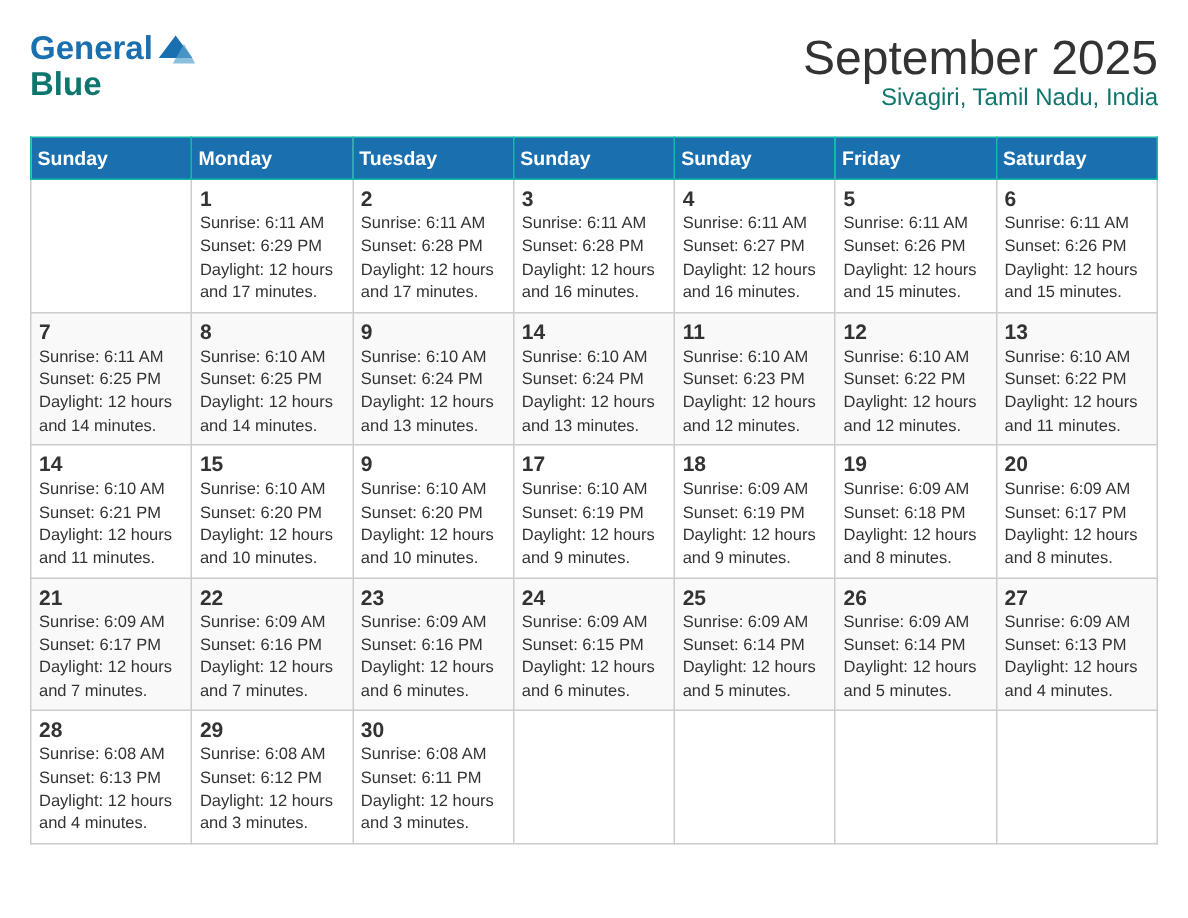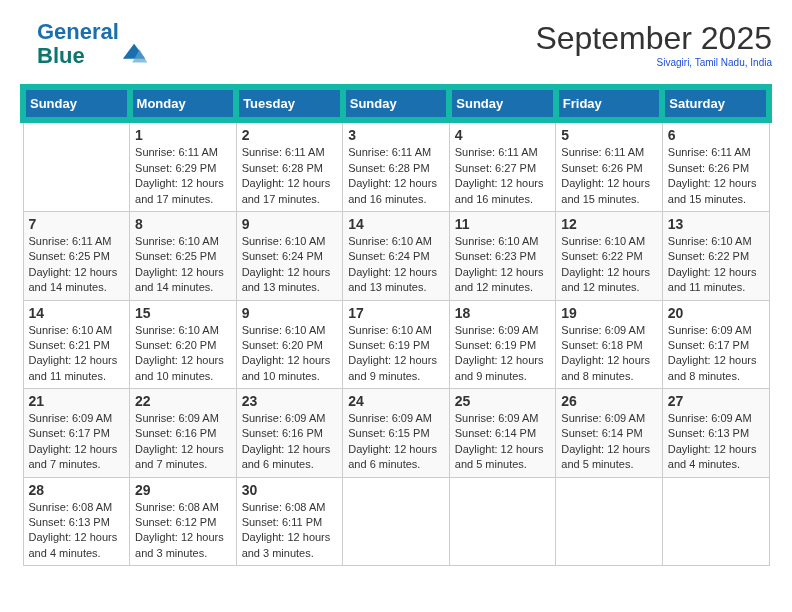--- a/index.html
+++ b/index.html
@@ -11,22 +11,21 @@
       padding: 20px;
     }
     .header {
       display: flex;
       justify-content: space-between;
       align-items: flex-start;
       margin-bottom: 16px;
     }
     .logo {
       display: flex;
-      align-items: flex-end;
-      margin-left: 17px;
+      align-items: flex-start;
     }
     .logo-text {
       font-size: 22px;
       font-weight: bold;
       color: #333;
       line-height: 1.1;
     }
     .logo-text span {
       color: #1a6faf;
     }
@@ -37,36 +36,36 @@
     }
     .title-block {
       text-align: right;
     }
     .month-title {
       font-size: 32px;
       color: #333;
       font-weight: normal;
     }
     .subtitle {
-      font-size: 10px;
-      color: #1d4ed8;
+      font-size: 16px;
+      color: #0f766e;
     }
     table {
       width: 100%;
       border-collapse: collapse;
       font-size: 11px;
     }
     thead tr th {
       background-color: #1a6faf;
       color: #fff;
       padding: 6px 4px;
       text-align: left;
       font-size: 13px;
       font-weight: bold;
-      border: 6px solid #14b8a6;
+      border: 1px solid #14b8a6;
     }
     tbody tr td {
       vertical-align: top;
       padding: 4px 5px;
       border: 1px solid #ccc;
       width: 107px;
       min-height: 70px;
       color: #333;
     }
     .day-number {

